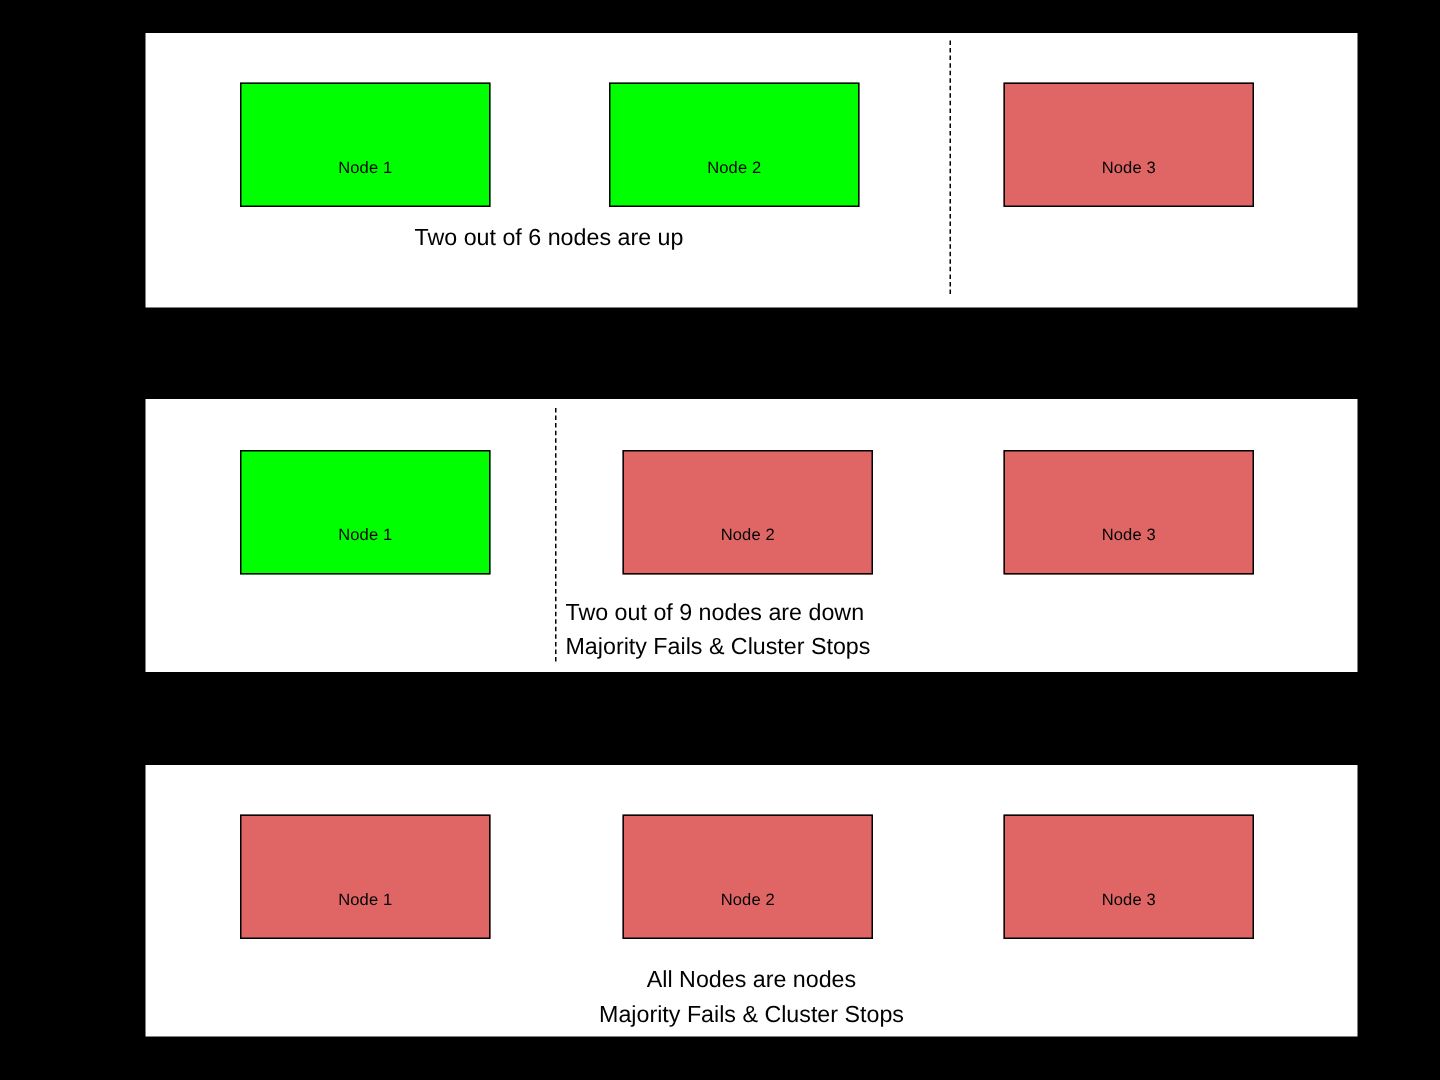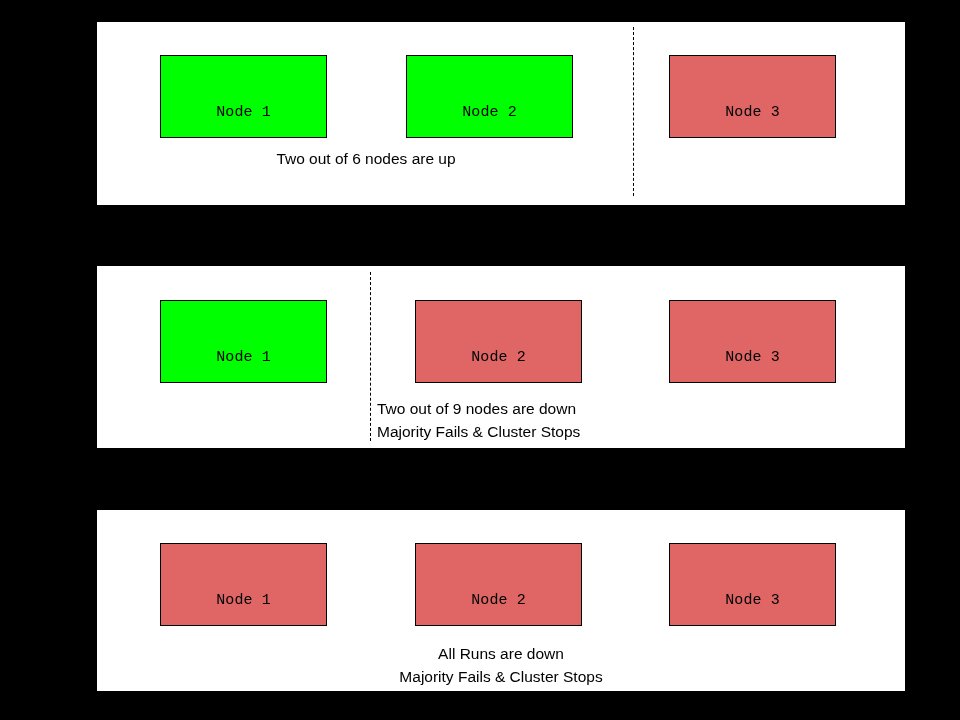--- a/index.html
+++ b/index.html
@@ -28,22 +28,22 @@
   }
   .node-box {
     position: absolute;
     box-sizing: border-box;
     border: 1.5px solid #000000;
     display: flex;
     align-items: center;
     justify-content: center;
   }
   .node-label {
-    font-family: Liberation Mono, monospace;
-    font-size: 15px;
+    font-family: Liberation Sans, sans-serif;
+    font-size: 11px;
     color: #000000;
     line-height: 1;
     letter-spacing: 0.1px;
     margin-top: 31px;
   }
   .divider {
     position: absolute;
     width: 0;
     border-left: 1.6px dashed #000000;
   }
@@ -115,18 +115,18 @@
 
     <div class="node-box" style="left:318px; top:33px; width:167px; height:83px; background:#e06666;">
       <span class="node-label">Node 2</span>
     </div>
 
     <div class="node-box" style="left:572px; top:33px; width:167px; height:83px; background:#e06666;">
       <span class="node-label">Node 3</span>
     </div>
 
     <div class="caption" style="left:0px; top:132px; width:808px; text-align:center;">
-      <span class="caption-line">All Runs are down</span>
+      <span class="caption-line">All Nodes are nodes</span>
       <span class="caption-line">Majority Fails &amp; Cluster Stops</span>
     </div>
   </div>
 
 </div>
 
 </body></html>

